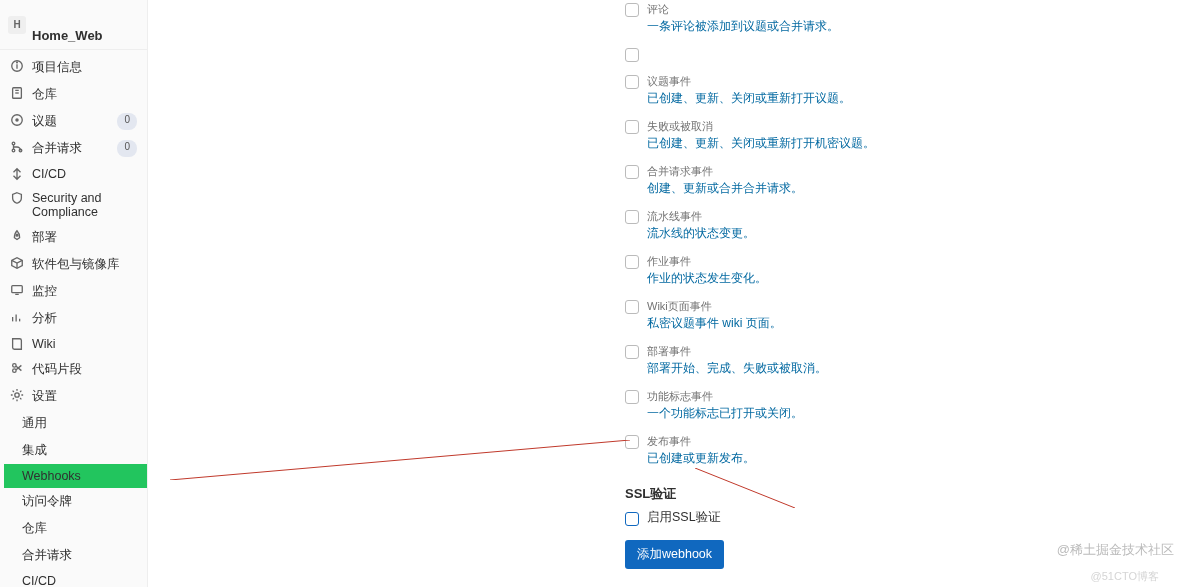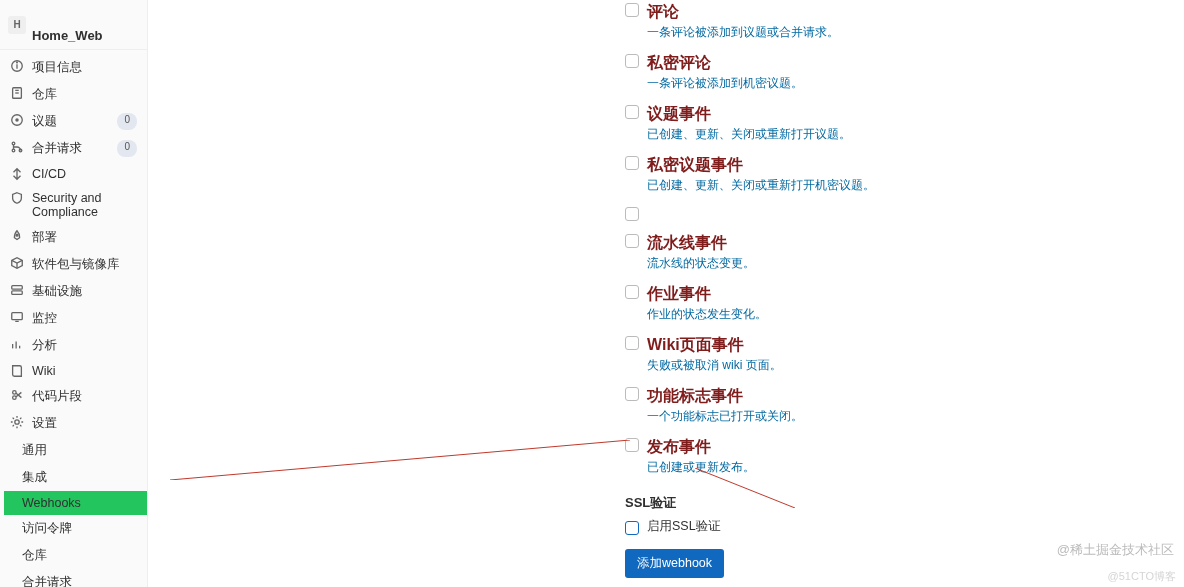--- a/index.html
+++ b/index.html
@@ -13,29 +13,29 @@
 .nav-icon { width: 14px; height: 14px; margin-right: 8px; display: inline-flex; align-items: center; justify-content: center; }
 .nav-icon svg { width: 14px; height: 14px; stroke: #666; fill: none; stroke-width: 1.5; }
 .nav-badge { margin-left: auto; background: #e3e7f0; color: #555; font-size: 10px; padding: 1px 7px; border-radius: 8px; }
 .sub-list { list-style: none; padding-left: 4px; }
 .sub-item { padding: 5px 10px 5px 18px; font-size: 12.5px; cursor: pointer; }
 .sub-item.active { background: #22c55e; font-weight: 500; }
 .content { margin-left: 625px; padding-top: 2px; width: 540px; }
 .trigger-row { display: flex; align-items: flex-start; margin-bottom: 12px; }
 .checkbox { width: 14px; height: 14px; border: 1px solid #bbb; border-radius: 3px; margin-right: 8px; margin-top: 1px; flex-shrink: 0; cursor: pointer; background: #fff; }
 .checkbox.highlight { border: 1.5px solid #1068bf; }
-.trigger-text .label { font-size: 16px; color: #7f1d1d; font-weight: 700; }
+.trigger-text .label { font-size: 11px; color: #737373; font-weight: 400; }
 .trigger-text .desc { font-size: 12px; color: #0369a1; margin-top: 1px; }
 .ssl-section { margin-top: 18px; }
 .ssl-title { font-size: 13px; font-weight: 600; margin-bottom: 6px; }
 .ssl-row { display: flex; align-items: flex-end; }
 .ssl-row .label { font-size: 12.5px; }
 .add-btn { margin-top: 14px; background: #1068bf; color: #fff; border: none; padding: 6px 12px; border-radius: 3px; font-size: 12.5px; cursor: pointer; }
 .watermark1 { position: absolute; right: 10px; bottom: 28px; font-size: 13px; color: #bbb; margin-top: 25px; }
-.watermark2 { position: absolute; right: 8px; bottom: 3px; font-size: 11px; color: #d5d5d5; }
+.watermark2 { position: absolute; right: 25px; bottom: 3px; font-size: 11px; color: #d5d5d5; }
 .annot-line { position: absolute; pointer-events: none; }
 </style>
 </head>
 <body>
 
 <div class="sidebar">
   <div class="proj-header">
     <div class="proj-avatar">H</div>
     <div class="proj-name">Home_Web</div>
   </div>
@@ -108,29 +108,20 @@
         <span>部署</span>
       </li>
       <li class="nav-item">
         <span class="nav-icon">
           <svg viewBox="0 0 16 16">
             <path d="M2 5l6-3 6 3v6l-6 3-6-3z"></path>
             <path d="M2 5l6 3 6-3M8 8v6"></path>
           </svg>
         </span>
         <span>软件包与镜像库</span>
-      </li>
-      <li class="nav-item">
-        <span class="nav-icon">
-          <svg viewBox="0 0 16 16">
-            <rect x="2" y="3" width="12" height="4" rx="1"></rect>
-            <rect x="2" y="9" width="12" height="4" rx="1"></rect>
-          </svg>
-        </span>
-        <span>基础设施</span>
       </li>
       <li class="nav-item">
         <span class="nav-icon">
           <svg viewBox="0 0 16 16">
             <rect x="2" y="3" width="12" height="8" rx="1"></rect>
             <line x1="6" y1="13" x2="10" y2="13"></line>
           </svg>
         </span>
         <span>监控</span>
       </li>
@@ -188,61 +179,68 @@
   <div id="triggers">
       <div class="trigger-row">
         <div class="checkbox"></div>
         <div class="trigger-text">
           <div class="label">评论</div>
           <div class="desc">一条评论被添加到议题或合并请求。</div>
         </div>
       </div>
       <div class="trigger-row">
         <div class="checkbox"></div>
-        <div class="trigger-text">
-          <div class="label">私密评论</div>
-          <div class="desc">一条评论被添加到机密议题。</div>
-        </div>
       </div>
       <div class="trigger-row">
         <div class="checkbox"></div>
         <div class="trigger-text">
           <div class="label">议题事件</div>
           <div class="desc">已创建、更新、关闭或重新打开议题。</div>
         </div>
       </div>
       <div class="trigger-row">
         <div class="checkbox"></div>
         <div class="trigger-text">
-          <div class="label">私密议题事件</div>
+          <div class="label">失败或被取消</div>
           <div class="desc">已创建、更新、关闭或重新打开机密议题。</div>
         </div>
       </div>
       <div class="trigger-row">
         <div class="checkbox"></div>
+        <div class="trigger-text">
+          <div class="label">合并请求事件</div>
+          <div class="desc">创建、更新或合并合并请求。</div>
+        </div>
       </div>
       <div class="trigger-row">
         <div class="checkbox"></div>
         <div class="trigger-text">
           <div class="label">流水线事件</div>
           <div class="desc">流水线的状态变更。</div>
         </div>
       </div>
       <div class="trigger-row">
         <div class="checkbox"></div>
         <div class="trigger-text">
           <div class="label">作业事件</div>
           <div class="desc">作业的状态发生变化。</div>
         </div>
       </div>
       <div class="trigger-row">
         <div class="checkbox"></div>
         <div class="trigger-text">
           <div class="label">Wiki页面事件</div>
-          <div class="desc">失败或被取消 wiki 页面。</div>
+          <div class="desc">私密议题事件 wiki 页面。</div>
+        </div>
+      </div>
+      <div class="trigger-row">
+        <div class="checkbox"></div>
+        <div class="trigger-text">
+          <div class="label">部署事件</div>
+          <div class="desc">部署开始、完成、失败或被取消。</div>
         </div>
       </div>
       <div class="trigger-row">
         <div class="checkbox"></div>
         <div class="trigger-text">
           <div class="label">功能标志事件</div>
           <div class="desc">一个功能标志已打开或关闭。</div>
         </div>
       </div>
       <div class="trigger-row">

